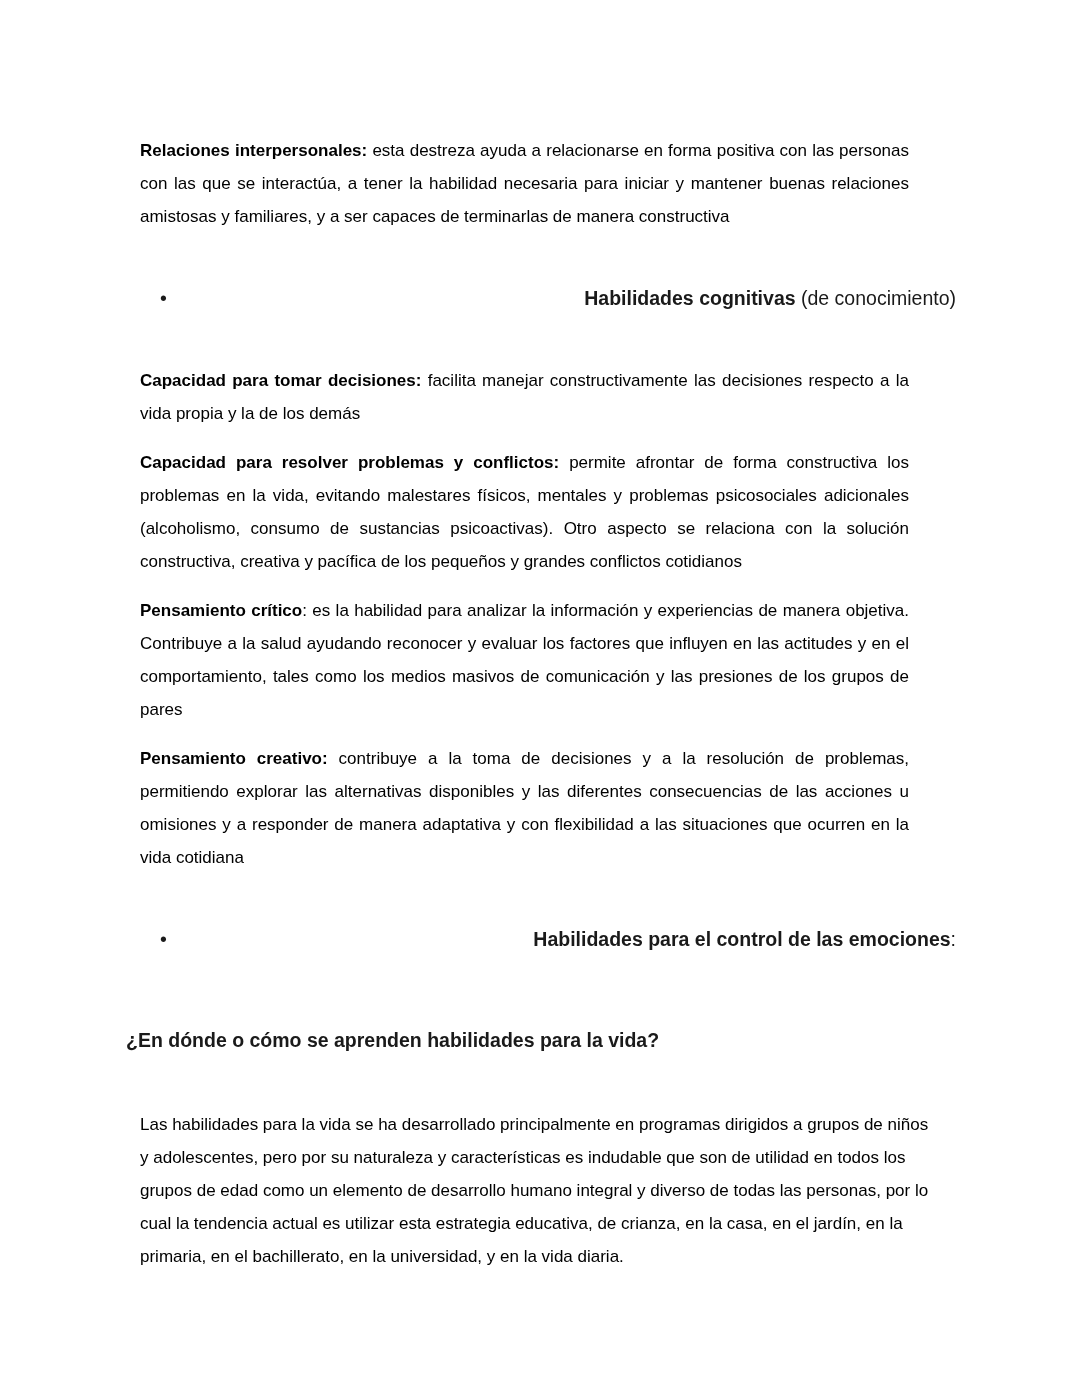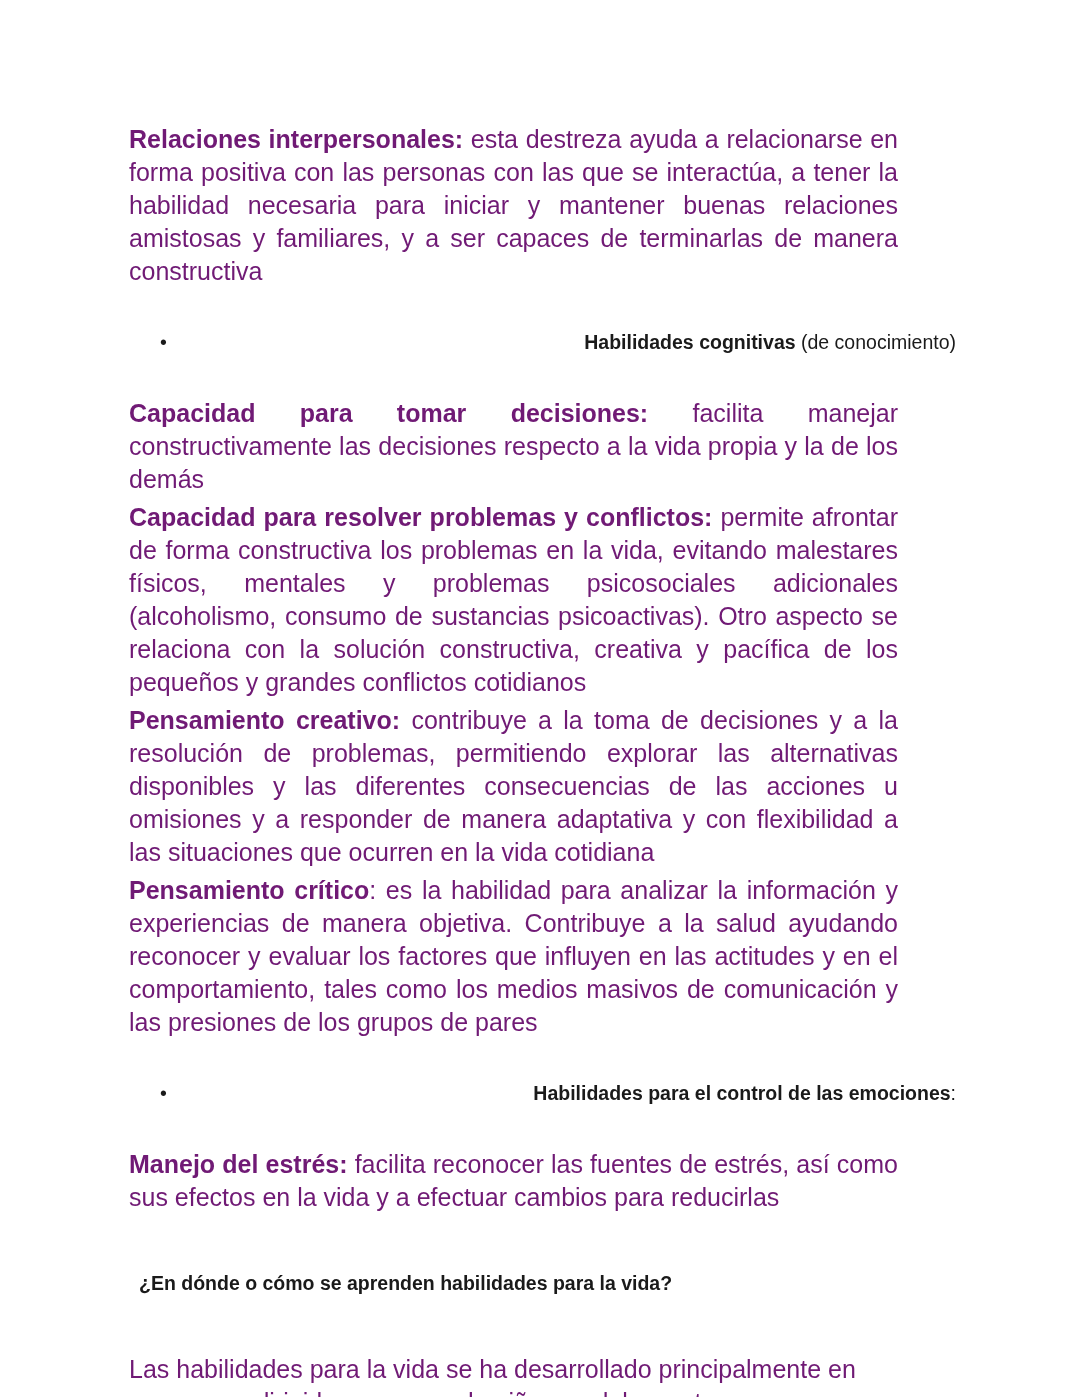--- a/index.html
+++ b/index.html
@@ -25,26 +25,26 @@
   
   .content {
     position: absolute;
     left: 124px;
     top: 118px;
     width: 832px;   
   }
 
   
   p.para {
-    margin: 5px;
-    font-size: 25px;
+    margin: 16px;
+    font-size: 17px;
     line-height: 33px;
     text-align: justify;
     text-justify: inter-word;
-    color: #701a75;
+    color: #000000;
     hyphens: none;
   }
   p.para:last-child { text-align: left; }
 
   
   .indent {
     margin-left: 63px;      
     width: 769px;
   }
 
@@ -68,21 +68,21 @@
     line-height: 33px;
     text-align: right;
   }
 
   b, .b { font-weight: bold; }
 
   
   .gap-lg { height: 33px; }
 
   .section-heading {
-    margin: 15px;
+    margin: 2px;
     font-size: 19.5px;
     line-height: 33px;
     font-weight: bold;
     color: #1a1a1a;
     text-align: left;
   }
 
   .last-para {
     text-align: justify;
   }
@@ -101,35 +101,34 @@
       <span class="bullet-dot">•</span>
       <span class="bullet-text"><b class="b">Habilidades cognitivas</b><span> (de conocimiento)</span></span>
     </div>
 
     <div class="gap-lg"></div>
 
     <p class="para indent"><b class="b">Capacidad para tomar decisiones:</b><span> facilita manejar constructivamente las decisiones respecto a la vida propia y la de los demás</span></p>
 
     <p class="para indent"><b class="b">Capacidad para resolver problemas y conflictos:</b><span> permite afrontar de forma constructiva los problemas en la vida, evitando malestares físicos, mentales y problemas psicosociales adicionales (alcoholismo, consumo de sustancias psicoactivas). Otro aspecto se relaciona con la solución constructiva, creativa y pacífica de los pequeños y grandes conflictos cotidianos</span></p>
 
+    <p class="para indent"><b class="b">Pensamiento crítico</b><span>: es la habilidad para analizar la información y experiencias de manera objetiva. Contribuye a la salud ayudando reconocer y evaluar los factores que influyen en las actitudes y en el comportamiento, tales como los medios masivos de comunicación y las presiones de los grupos de pares</span></p>
+
     <p class="para indent"><b class="b">Pensamiento creativo:</b><span> contribuye a la toma de decisiones y a la resolución de problemas, permitiendo explorar las alternativas disponibles y las diferentes consecuencias de las acciones u omisiones y a responder de manera adaptativa y con flexibilidad a las situaciones que ocurren en la vida cotidiana</span></p>
-
-    <p class="para indent"><b class="b">Pensamiento crítico</b><span>: es la habilidad para analizar la información y experiencias de manera objetiva. Contribuye a la salud ayudando reconocer y evaluar los factores que influyen en las actitudes y en el comportamiento, tales como los medios masivos de comunicación y las presiones de los grupos de pares</span></p>
 
     <div class="gap-lg"></div>
 
     <div class="bullet-row">
       <span class="bullet-dot">•</span>
       <span class="bullet-text"><b class="b">Habilidades para el control de las emociones</b><span>:</span></span>
     </div>
 
     <div class="gap-lg"></div>
 
 
-    <p class="para indent"><b class="b">Manejo del estrés:</b><span> facilita reconocer las fuentes de estrés, así como sus efectos en la vida y a efectuar cambios para reducirlas</span></p>
 
     <div class="gap-lg"></div>
 
     <p class="section-heading">¿En dónde o cómo se aprenden habilidades para la vida?</p>
 
     <div class="gap-lg"></div>
 
     <p class="para last-para">Las habilidades para la vida se ha desarrollado principalmente en programas dirigidos a grupos de niños y adolescentes, pero por su naturaleza y características es indudable que son de utilidad en todos los grupos de edad como un elemento de desarrollo humano integral y diverso de todas las personas, por lo cual la tendencia actual es utilizar esta estrategia educativa, de crianza, en la casa, en el jardín, en la primaria, en el bachillerato, en la universidad, y en la vida diaria.</p>
 
   </div>

